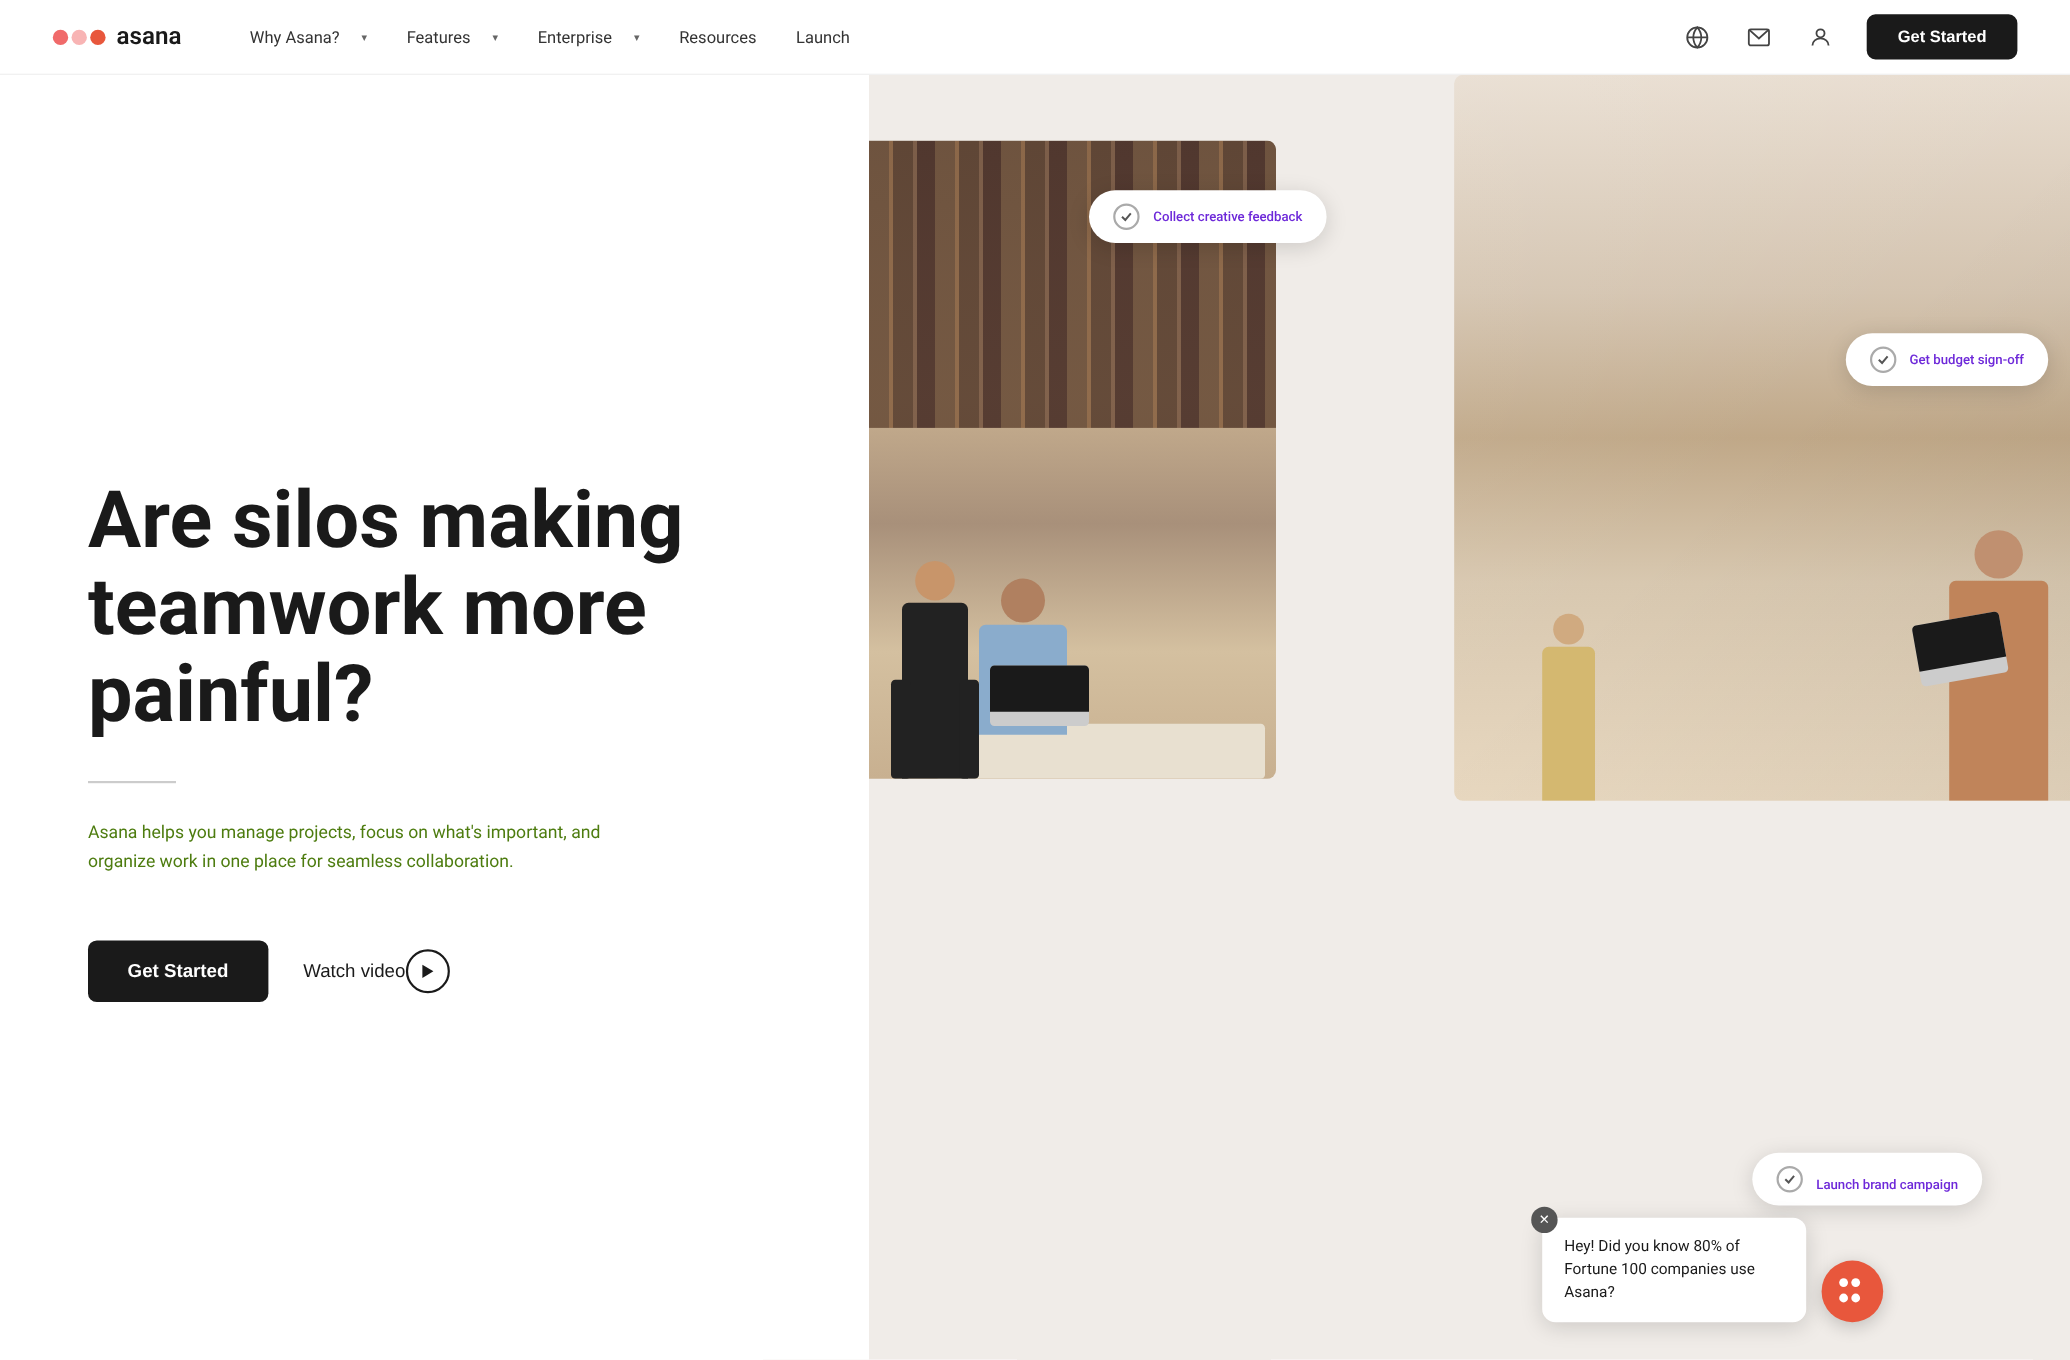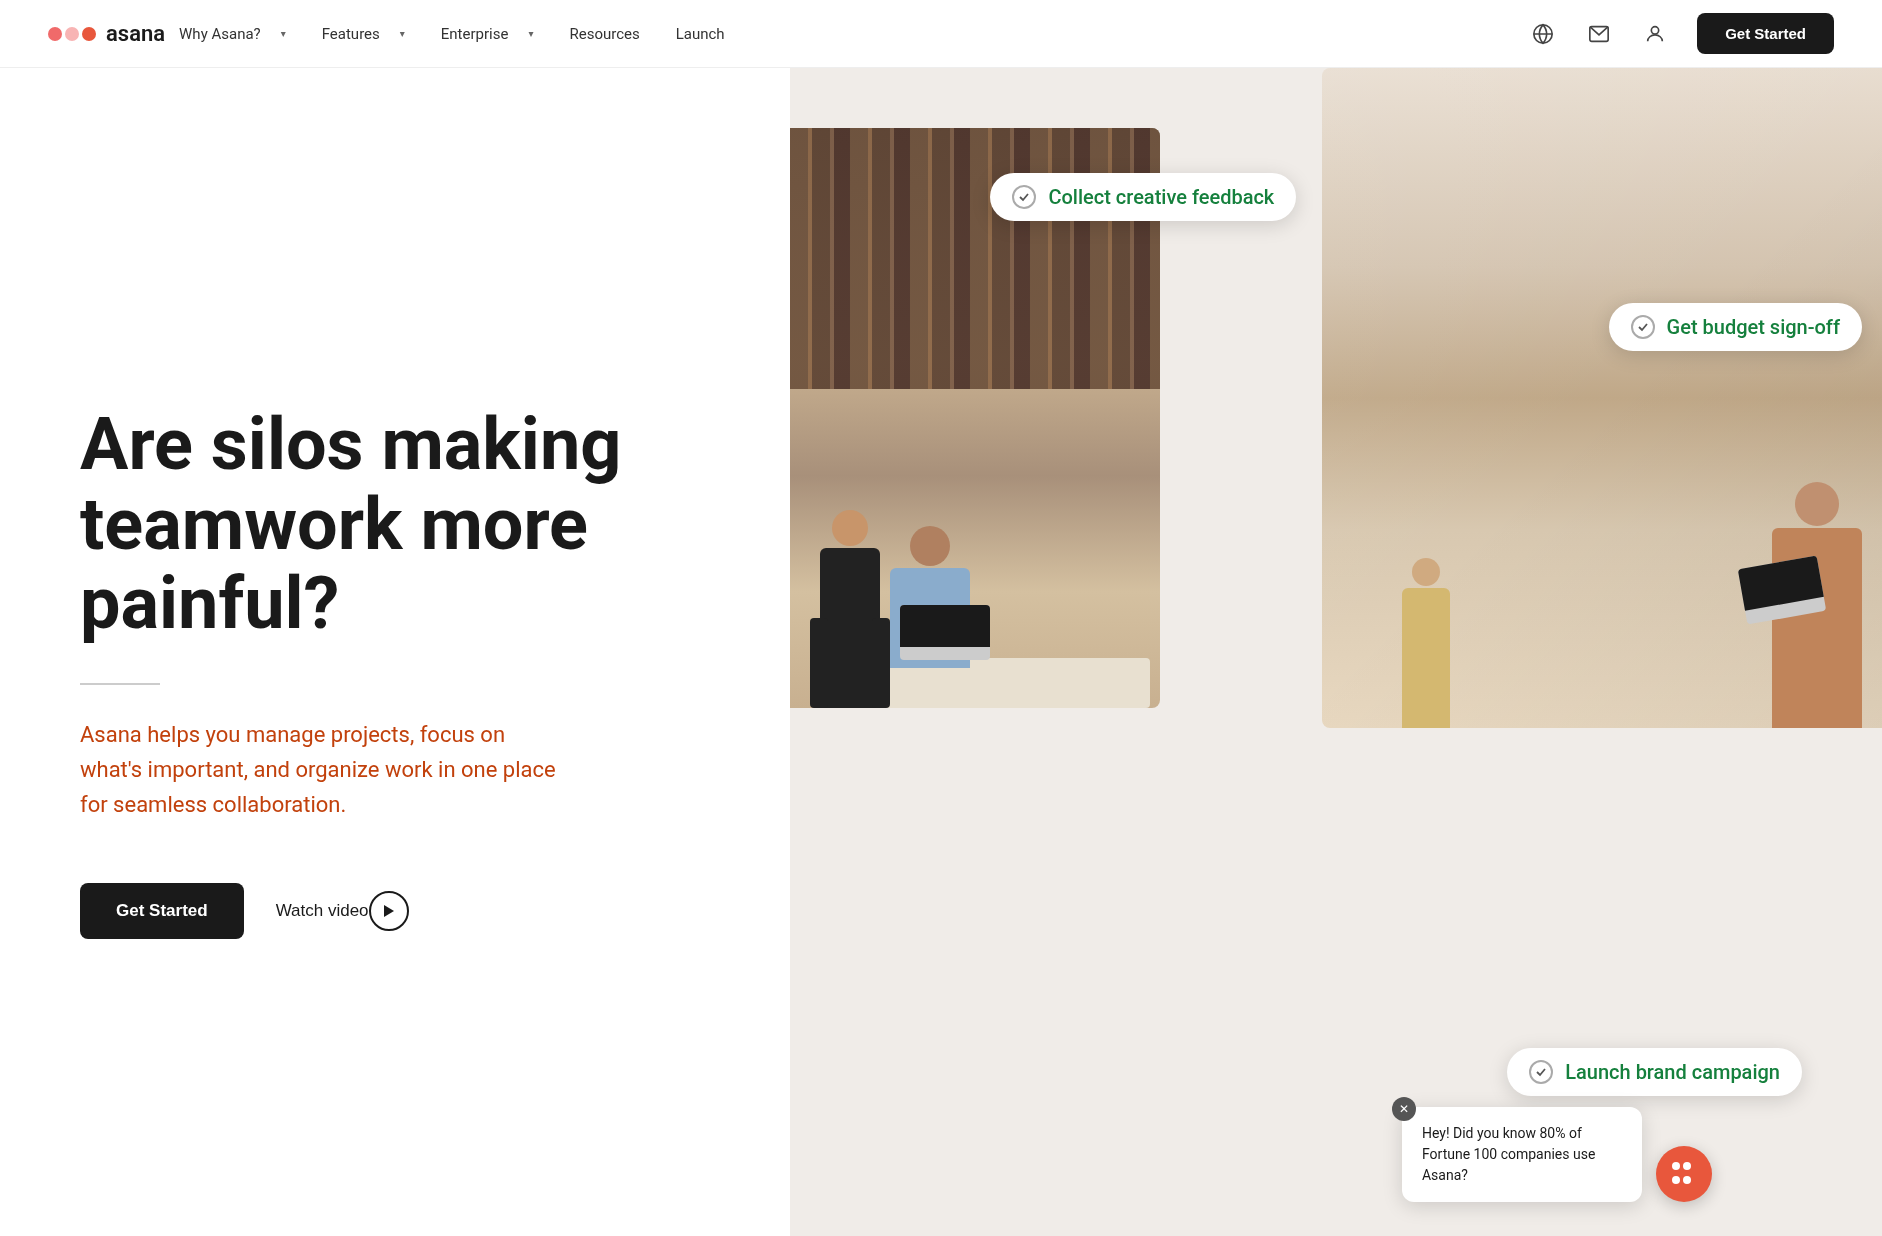--- a/index.html
+++ b/index.html
@@ -20,20 +20,21 @@
       height: 68px;
       background: #fff;
       border-bottom: 1px solid #eee;
       position: relative;
       z-index: 100;
     }
     .logo-area {
       display: flex;
       align-items: center;
       gap: 10px;
+      margin-right: 48px;
       text-decoration: none;
       color: #1a1a1a;
     }
     .logo-icon {
       display: flex;
       align-items: center;
       gap: 3px;
     }
     .logo-dot {
       width: 14px;
@@ -127,23 +128,23 @@
       color: #1a1a1a;
       margin-bottom: 40px;
     }
     .hero-divider {
       width: 80px;
       height: 2px;
       background: #ccc;
       margin-bottom: 32px;
     }
     .hero-description {
-      font-size: 22px;
+      font-size: 16px;
       line-height: 1.6;
-      color: #c2410c;
+      color: #4d7c0f;
       margin-bottom: 60px;
       max-width: 480px;
     }
     .cta-row {
       display: flex;
       align-items: center;
       gap: 32px;
     }
     .cta-primary {
       background: #1a1a1a;
@@ -189,23 +190,23 @@
     
     .task-chip {
       position: absolute;
       background: #fff;
       border-radius: 50px;
       padding: 12px 22px;
       display: flex;
       align-items: center;
       gap: 12px;
       box-shadow: 0 4px 20px rgba(0,0,0,0.15);
-      font-size: 20px;
+      font-size: 12px;
       font-weight: 500;
-      color: #15803d;
+      color: #6d28d9;
       white-space: nowrap;
       z-index: 20;
     }
     .task-check {
       width: 24px;
       height: 24px;
       border: 2px solid #aaa;
       border-radius: 50%;
       display: flex;
       align-items: center;

